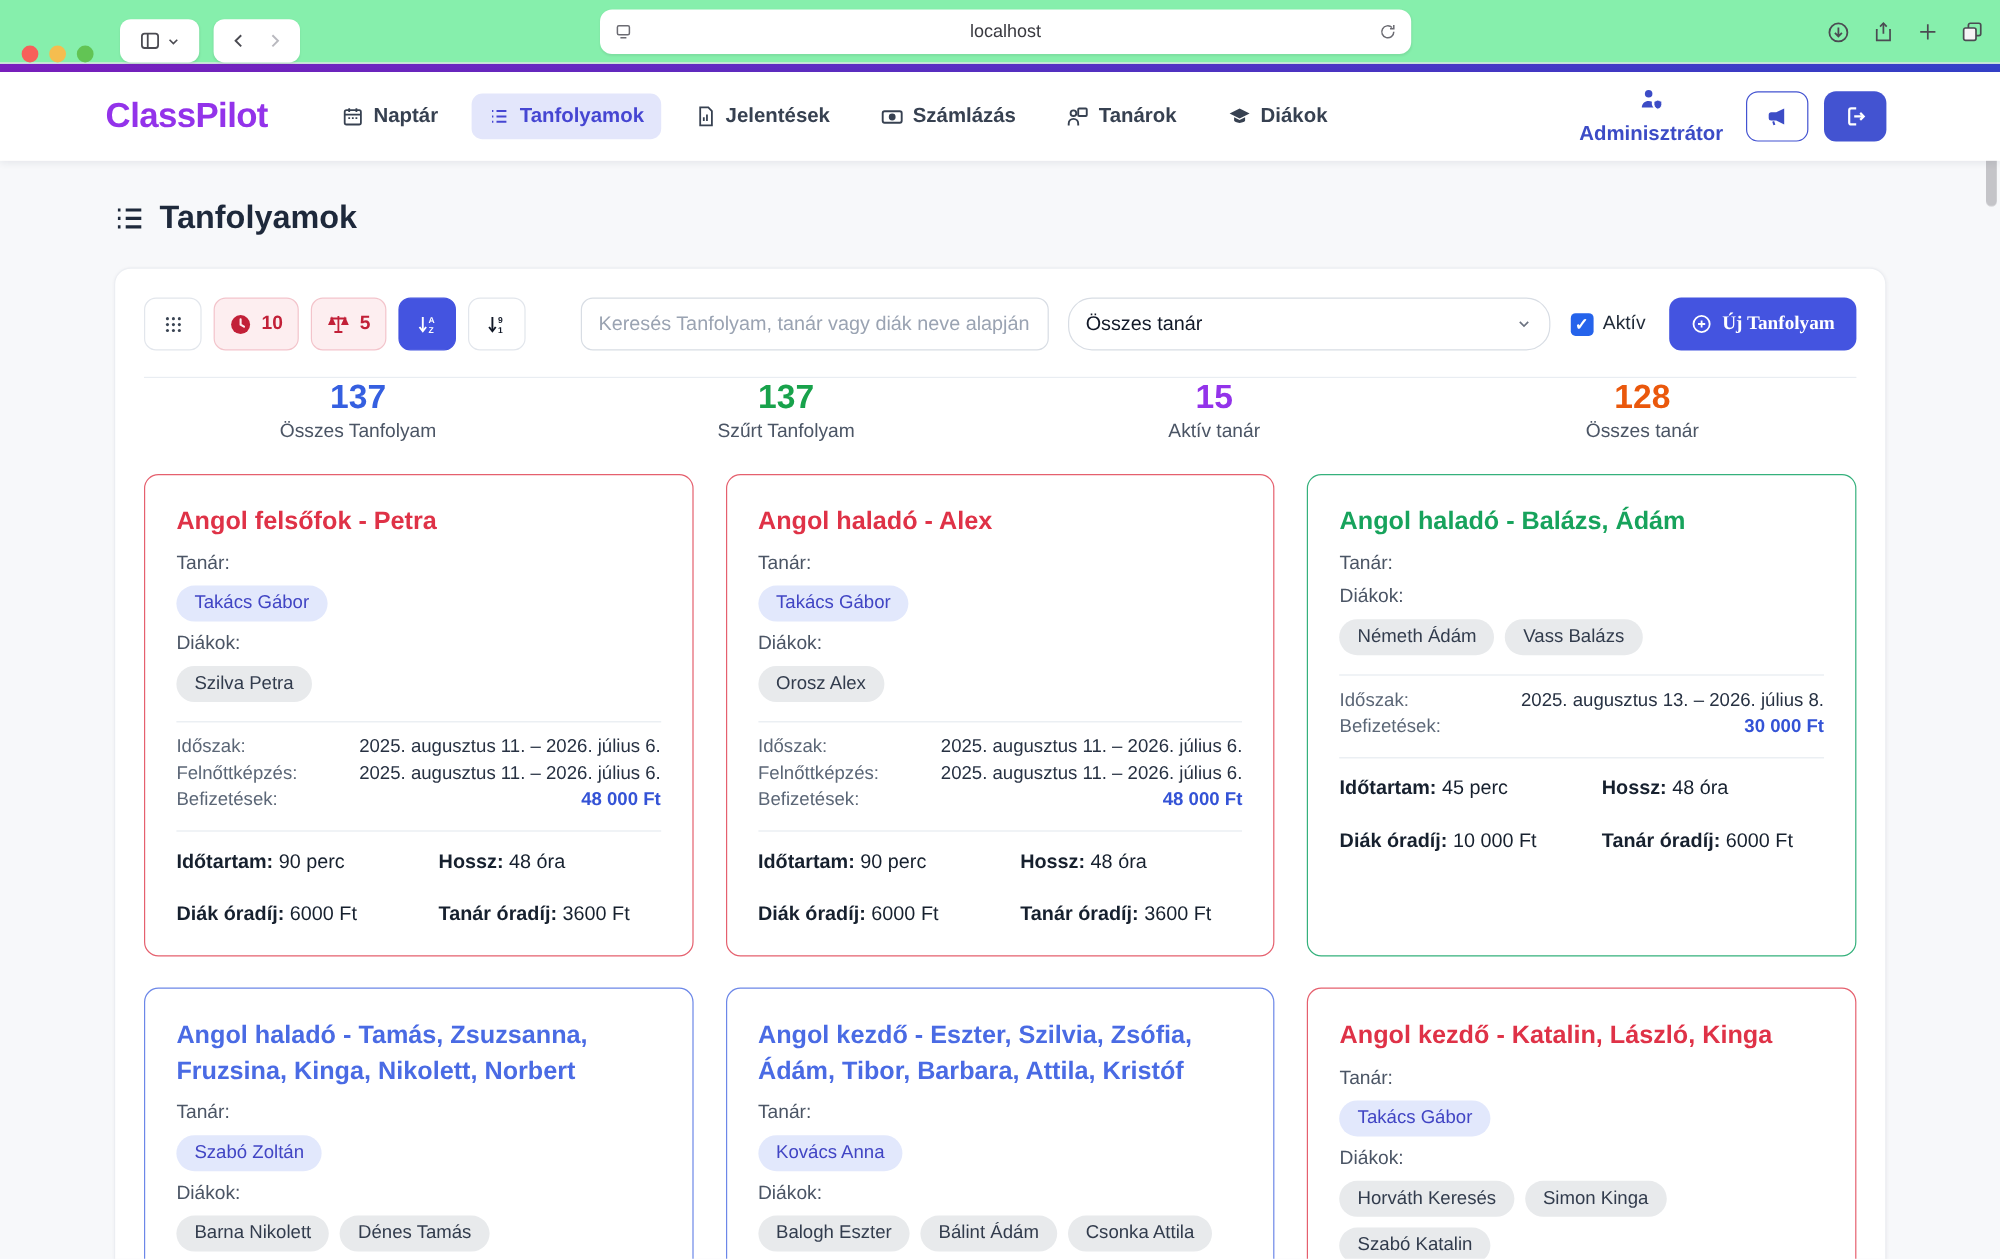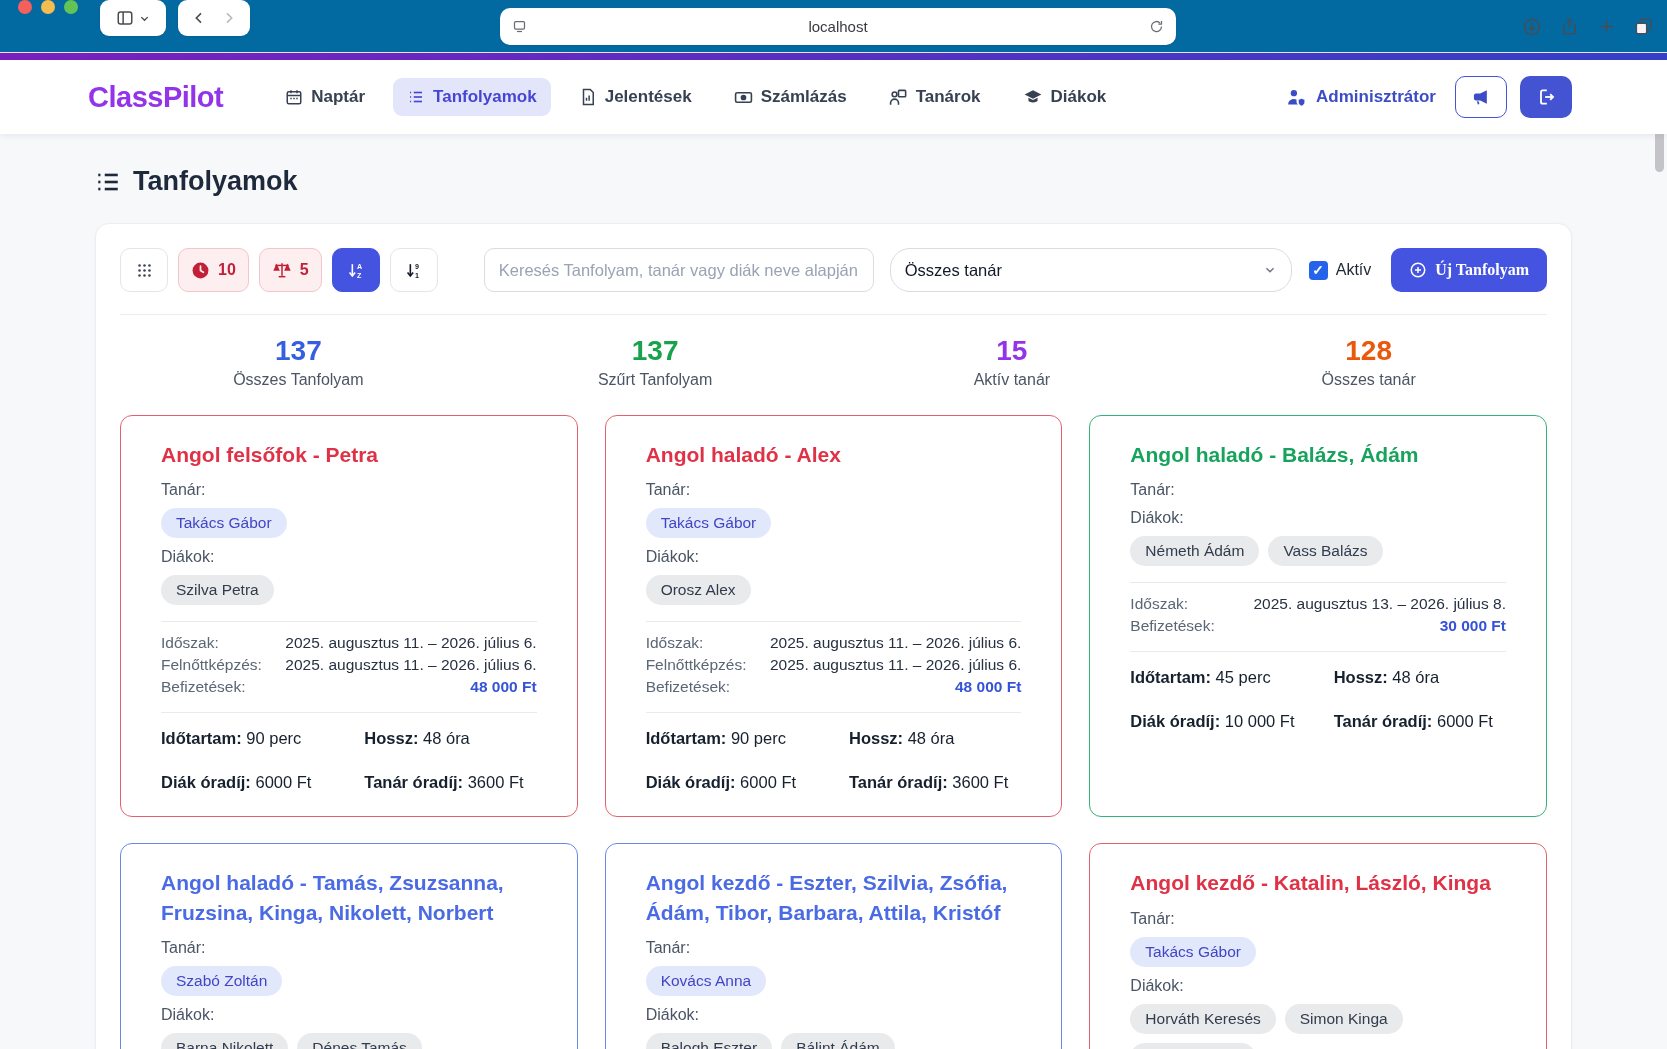--- a/index.html
+++ b/index.html
@@ -1,19 +1,19 @@
 <!DOCTYPE html>
 <html><head>
 <meta charset="utf-8">
 <style>
   * { margin:0; padding:0; box-sizing:border-box; }
   html,body { width:1667px; height:1049px; overflow:hidden; font-family:"Liberation Sans", sans-serif; background:#f7f8fa; }
 
   
-  .chrome { height:53px; background:#0369a1; display:flex; align-items:flex-start; position:relative; border-bottom:1px solid #e8e6ea; }
+  .chrome { height:53px; background:#86efac; display:flex; align-items:flex-end; position:relative; border-bottom:1px solid #e8e6ea; }
   .traffic { display:flex; gap:9px; margin-left:18px; }
   .light { width:14px; height:14px; border-radius:50%; }
   .light.red{background:#f6605a}.light.yellow{background:#f5bd4f}.light.green{background:#62c454}
   .chrome-btn { background:#fff; border-radius:9px; height:36px; display:flex; align-items:center; justify-content:center; box-shadow:0 1px 2px rgba(0,0,0,.08); color:#4b4b52; }
   .sidebar-group { width:66px; margin-left:22px; gap:5px; }
   .navarrows { width:72px; margin-left:12px; gap:14px; }
   .url-bar { position:absolute; left:500px; width:676px; top:8px; height:37px; background:#fff; border-radius:10px; box-shadow:0 1px 2px rgba(0,0,0,.07); display:flex; align-items:center; padding:0 12px; }
   .url-text { flex:1; text-align:center; font-size:15px; color:#3a3a40; }
   .chrome-right { position:absolute; right:14px; top:0; height:53px; display:flex; align-items:center; gap:18px; color:#4b4b52; }
   .ic { display:inline-block; vertical-align:middle; }
@@ -21,21 +21,21 @@
 
   .accent-bar { height:7px; background:linear-gradient(90deg,#7a1fbe,#3440c8); }
 
   
   .navbar { height:74px; background:#ffffff; display:flex; align-items:center; padding:0 95px 0 88px; box-shadow:0 2px 6px rgba(30,41,59,.08); position:relative; z-index:2; }
   .brand { font-size:29px; font-weight:800; color:#9333ea; letter-spacing:-.5px; }
   .nav-items { display:flex; align-items:center; gap:14px; margin-left:48px; }
   .nav-item { display:flex; align-items:center; gap:8px; font-size:17px; font-weight:600; color:#374151; padding:9px 14px; border-radius:9px; cursor:default; white-space:nowrap; }
   .nav-item.active { background:#e3e6fb; color:#4646d2; }
   .nav-right { margin-left:auto; display:flex; align-items:center; gap:13px; }
-  .admin { display:flex; align-items:center; gap:9px; color:#3c4cc6; font-size:17px; font-weight:600; margin-right:6px; }
+  .admin { display:flex; align-items:center; gap:9px; color:#3c4cc6; font-size:17px; font-weight:600; margin-right:6px;flex-direction:column; }
   .pill-btn { width:52px; height:42px; border-radius:10px; display:flex; align-items:center; justify-content:center; }
   .megaphone-btn { border:1.5px solid #4353d1; color:#3c4cc6; background:#fff; }
   .logout-btn { background:#4353d1; color:#fff; border:none; }
 
   
   .page { padding:0 95px; }
   .title-row { display:flex; align-items:center; gap:12px; margin-top:32px; color:#1e293b; }
   .title-row h1 { font-size:27px; font-weight:800; }
 
   .panel { margin-top:26px; background:#fff; border:1px solid #eceef2; border-radius:14px; box-shadow:0 1px 3px rgba(30,41,59,.05); padding:24px 24px 30px; }
@@ -48,29 +48,29 @@
   .tb-btn.primary { background:#4454e0; border-color:#4454e0; color:#fff; }
   .search-input { margin-left:46px; width:390px; height:44px; border:1px solid #d8dde4; border-radius:10px; padding:0 14px; font-size:16.5px; color:#1f2937; font-family:"Liberation Sans",sans-serif; }
   .search-input::placeholder { color:#9aa3b2; }
   .select { margin-left:16px; width:402px; height:44px; border:1px solid #d8dde4; border-radius:20px; display:flex; align-items:center; padding:0 14px; font-size:16.5px; color:#111827; justify-content:space-between; background:#fff; }
   .check-wrap { margin-left:17px; display:flex; align-items:center; gap:8px; }
   .checkbox { width:19px; height:19px; background:#2563eb; border-radius:4px; color:#fff; font-size:14px; display:flex; align-items:center; justify-content:center; font-weight:700; }
   .check-label { font-size:16px; color:#1f2937; }
   .new-btn { margin-left:auto; height:44px; background:#4454e0; color:#fff; border:none; border-radius:10px; font-size:16px; font-weight:600; display:flex; align-items:center; gap:8px; padding:0 18px; font-family:Liberation Serif, serif; }
 
   
-  .stats { display:flex; margin-top:22px; border-top:1px solid #e9edf2; padding-top:20px; }
+  .stats { display:flex; margin-top:22px; border-top:1px solid #e9edf2; }
   .stat { flex:1; text-align:center; }
   .stat-value { font-size:28px; font-weight:800; }
   .stat-label { font-size:16px; color:#4b5565; margin-top:4px; }
   .c-blue{color:#355fe0}.c-green{color:#18a24b}.c-purple{color:#9333ea}.c-orange{color:#ea580c}
 
   
   .cards { display:grid; grid-template-columns:repeat(3,1fr); gap:26px 27px; margin-top:26px; }
-  .card { background:#fff; border:1.5px solid; border-radius:12px; padding:24px 40px; }
+  .card { background:#fff; border:1.5px solid; border-radius:12px; padding:24px 26px; }
   .card.red{border-color:#e5606e}  .card.red .card-title{color:#df3247}
   .card.green{border-color:#35b17c}.card.green .card-title{color:#17a35c}
   .card.blue{border-color:#6c87e8} .card.blue .card-title{color:#4a6be4}
   .card-title { font-size:21px; font-weight:700; line-height:1.4; margin-bottom:12px; }
   .sec-label { color:#4b5565; font-size:16px; margin:10px 0 9px; }
   .pill-wrap { display:flex; flex-wrap:wrap; gap:9px; }
   .pill { display:inline-block; padding:6px 15px; border-radius:999px; font-size:15.5px; }
   .pill.teacher { background:#e2e8fc; color:#4145c4; }
   .pill.student { background:#e8eaec; color:#323c4d; }
   .card-divider { border-top:1px solid #e7ebf0; margin:16px 0 12px; }

